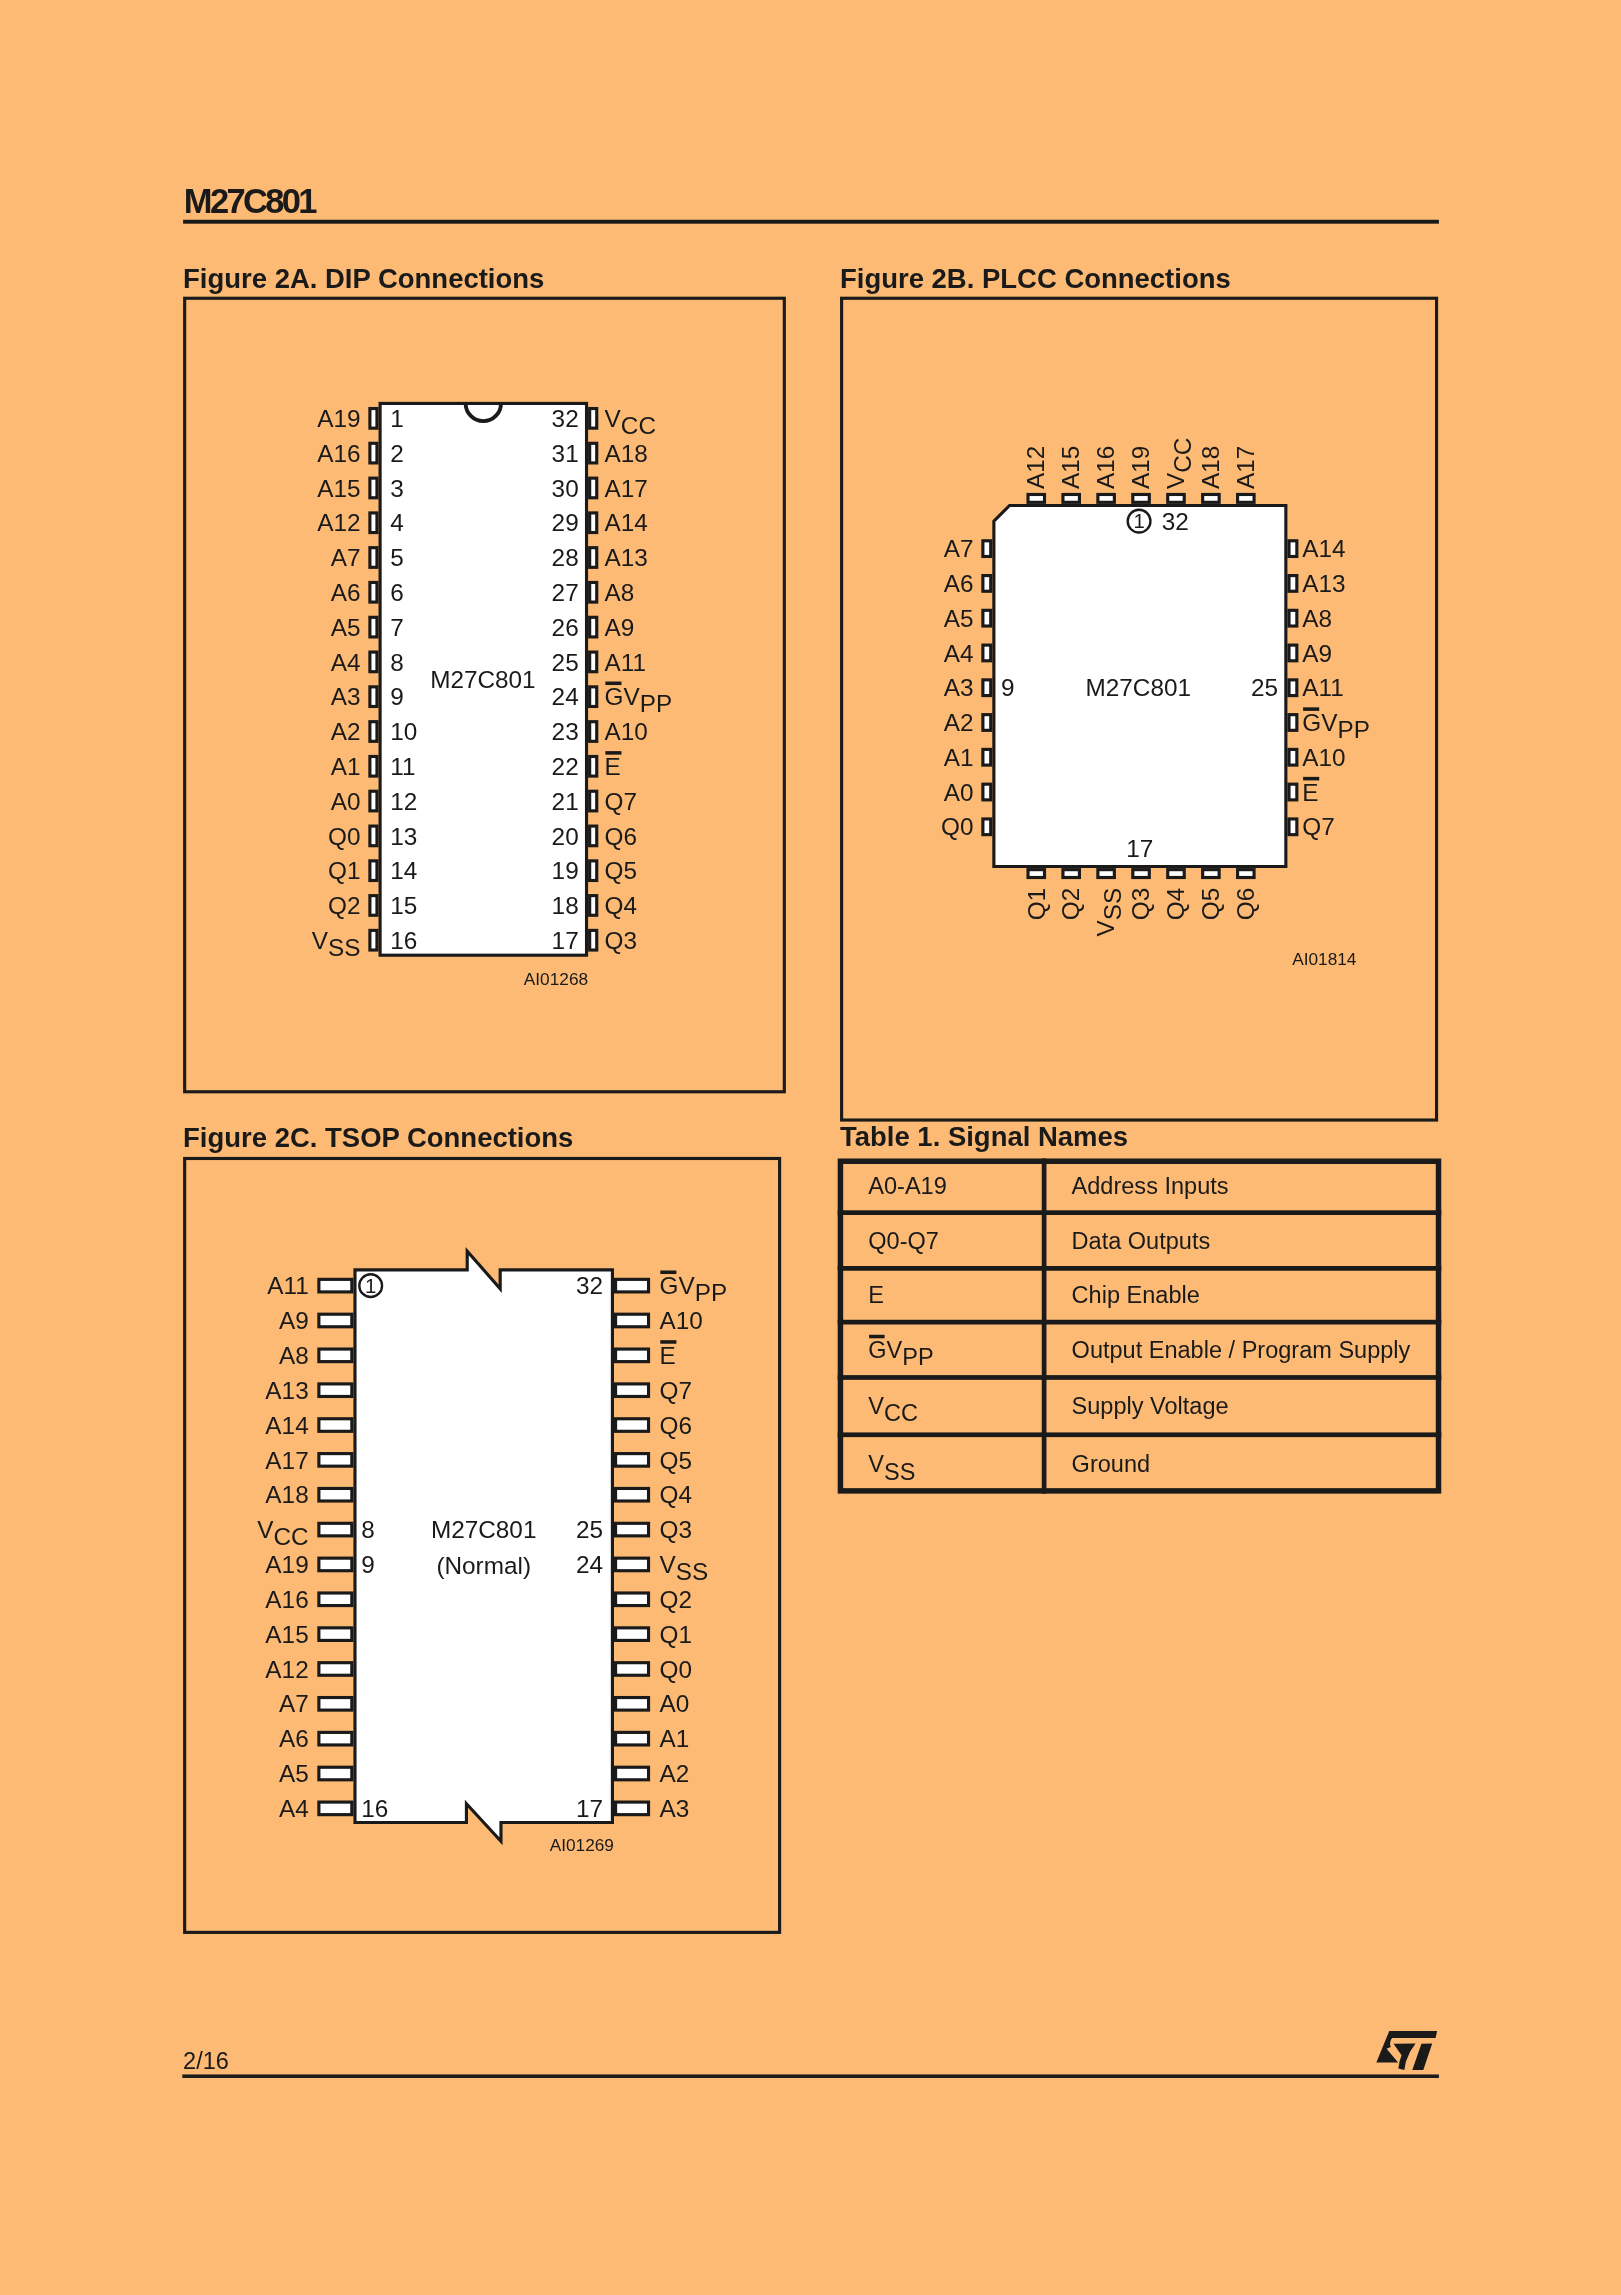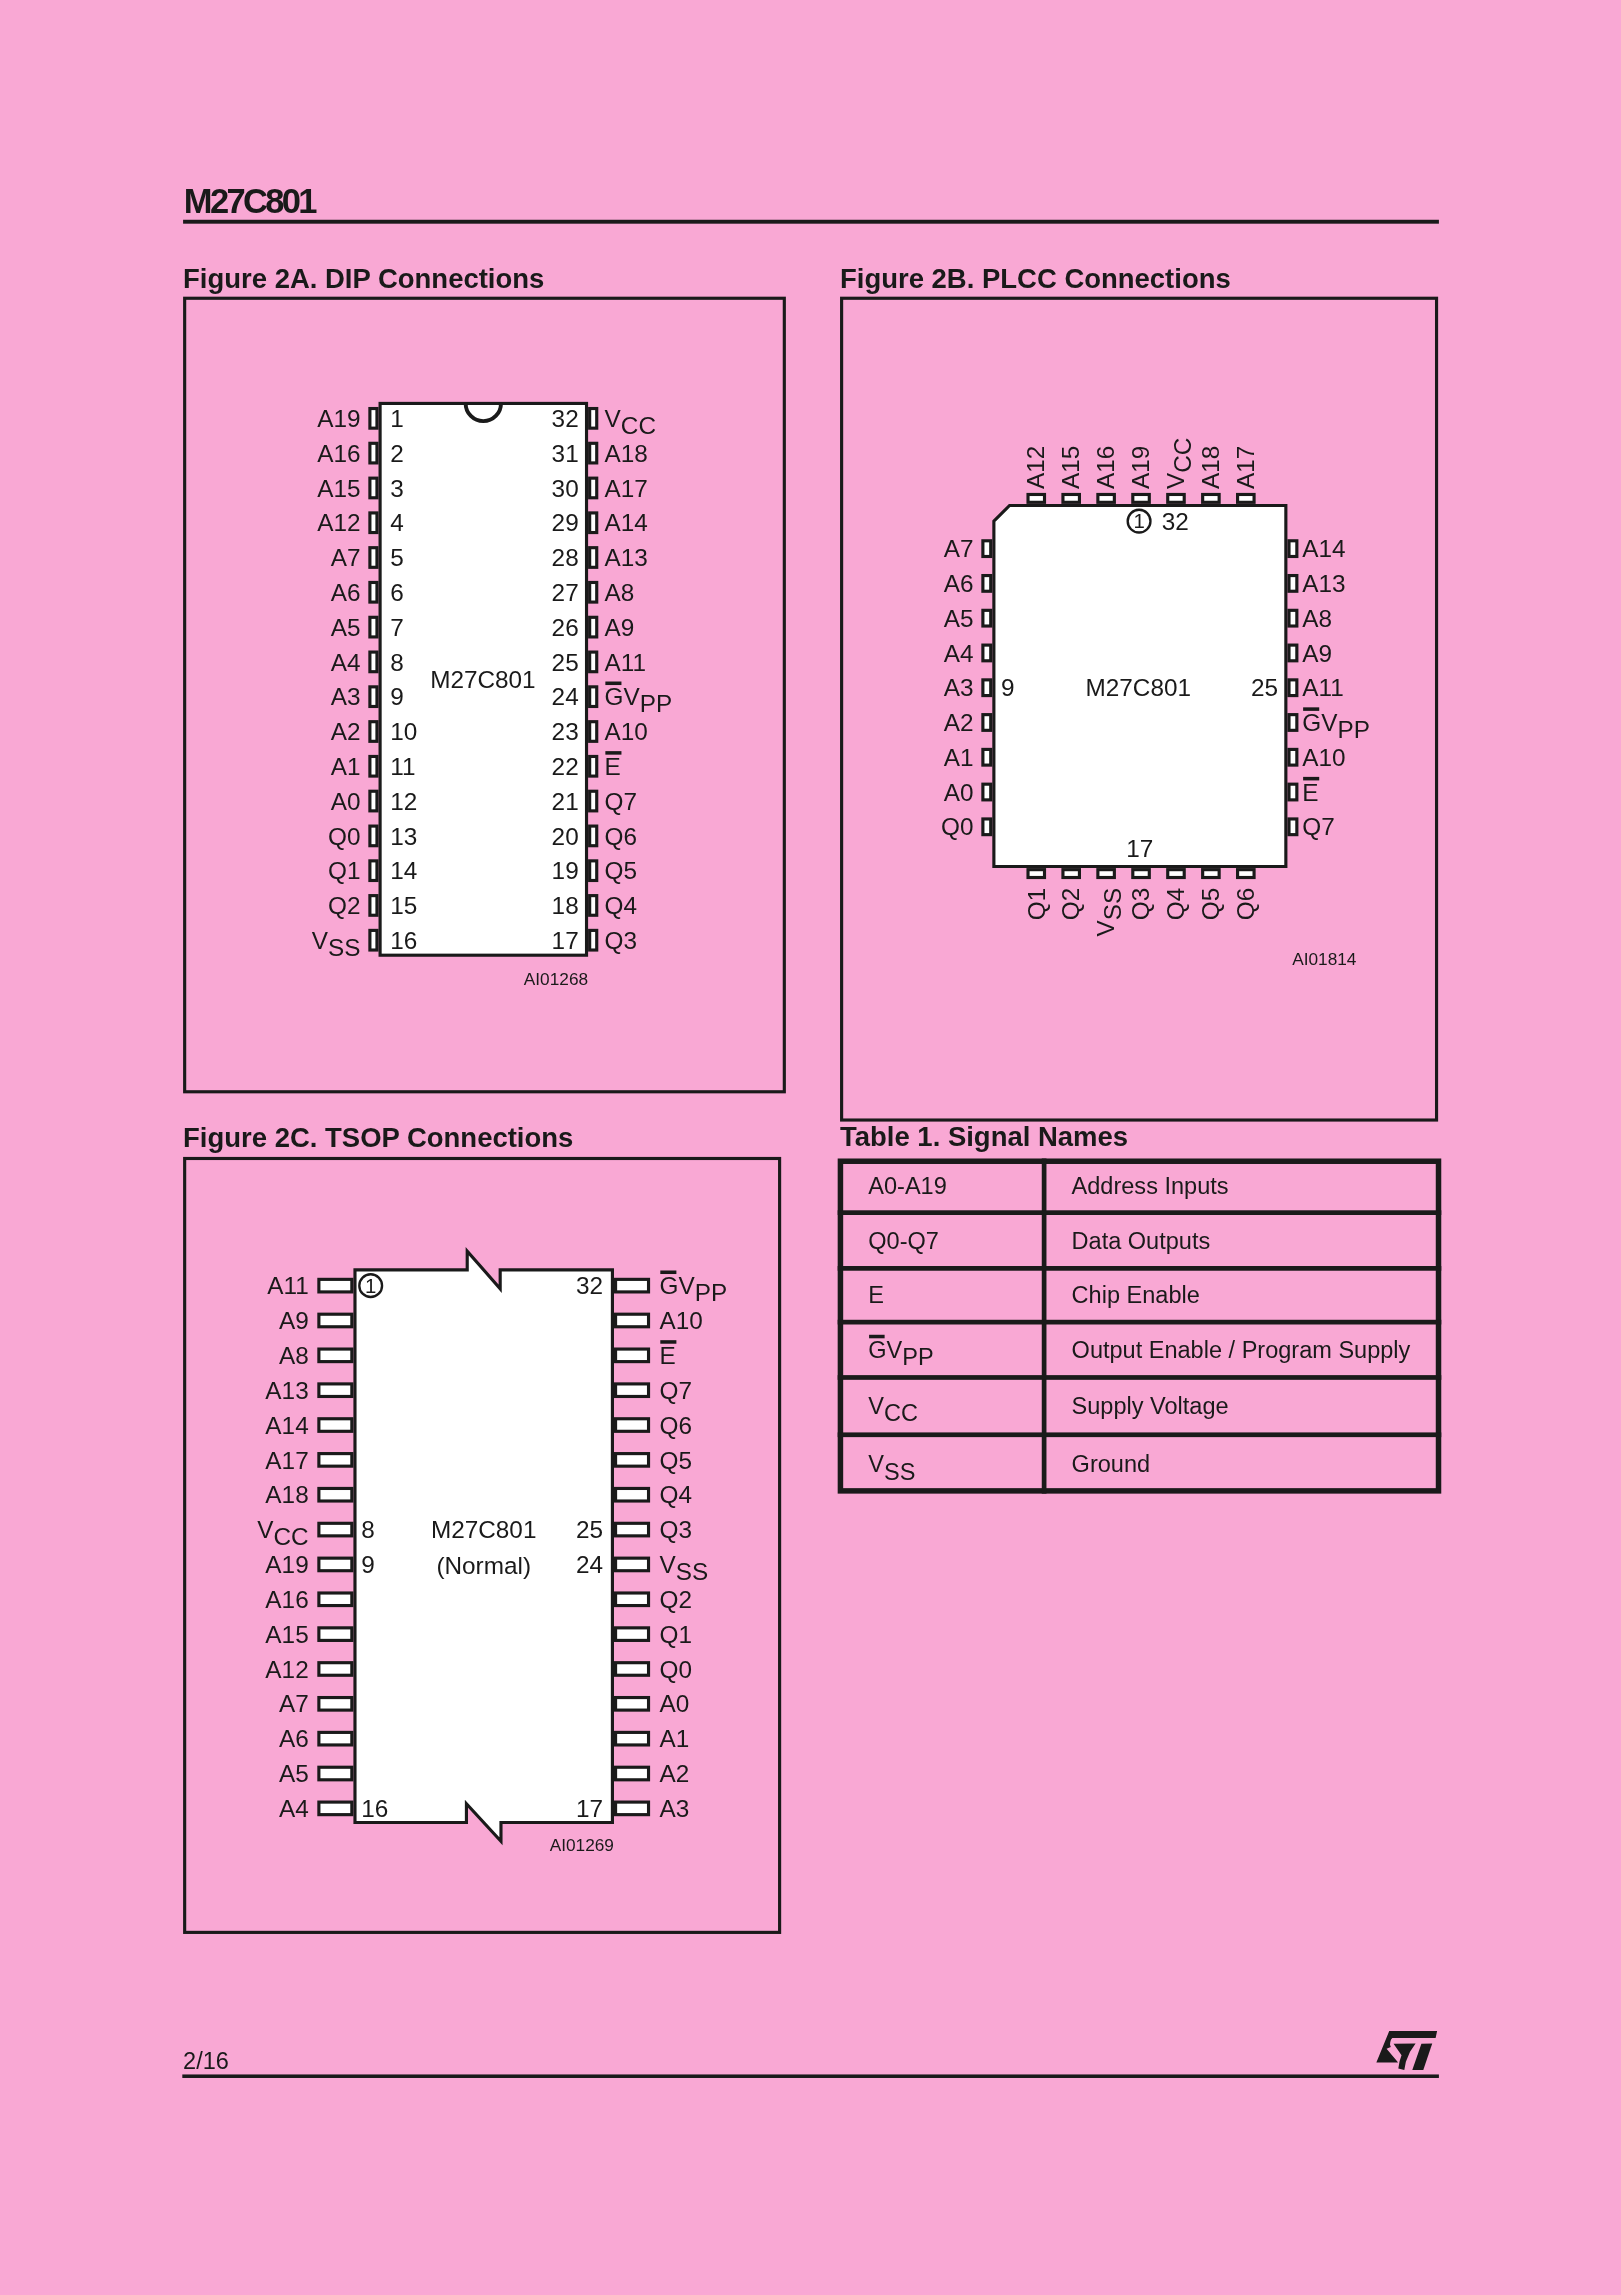--- a/index.html
+++ b/index.html
@@ -1,14 +1,14 @@
 <!DOCTYPE html>
 <html style="font-size:12.6px"><head><meta charset="utf-8"><title>M27C801</title><style>
 html,body{margin:0;padding:0;background:#fff;}
-#page{position:relative;width:1622px;height:2295px;background:#f9a8d4;overflow:hidden;}
+#page{position:relative;width:1622px;height:2295px;background:#fdba74;overflow:hidden;}
 svg{position:absolute;left:0;top:0;}
 text{font-family:"Liberation Sans",sans-serif;fill:#1a1a1a;}
 </style></head><body>
 <div id="page">
 <svg width="1622" height="2295" viewBox="0 0 2066 2924" fill="#1a1a1a" stroke="none">
 
 <g>
         <text x="234" y="272" font-size="44px" font-weight="bold" letter-spacing="-3.4">M27C801</text>
       </g>
 

